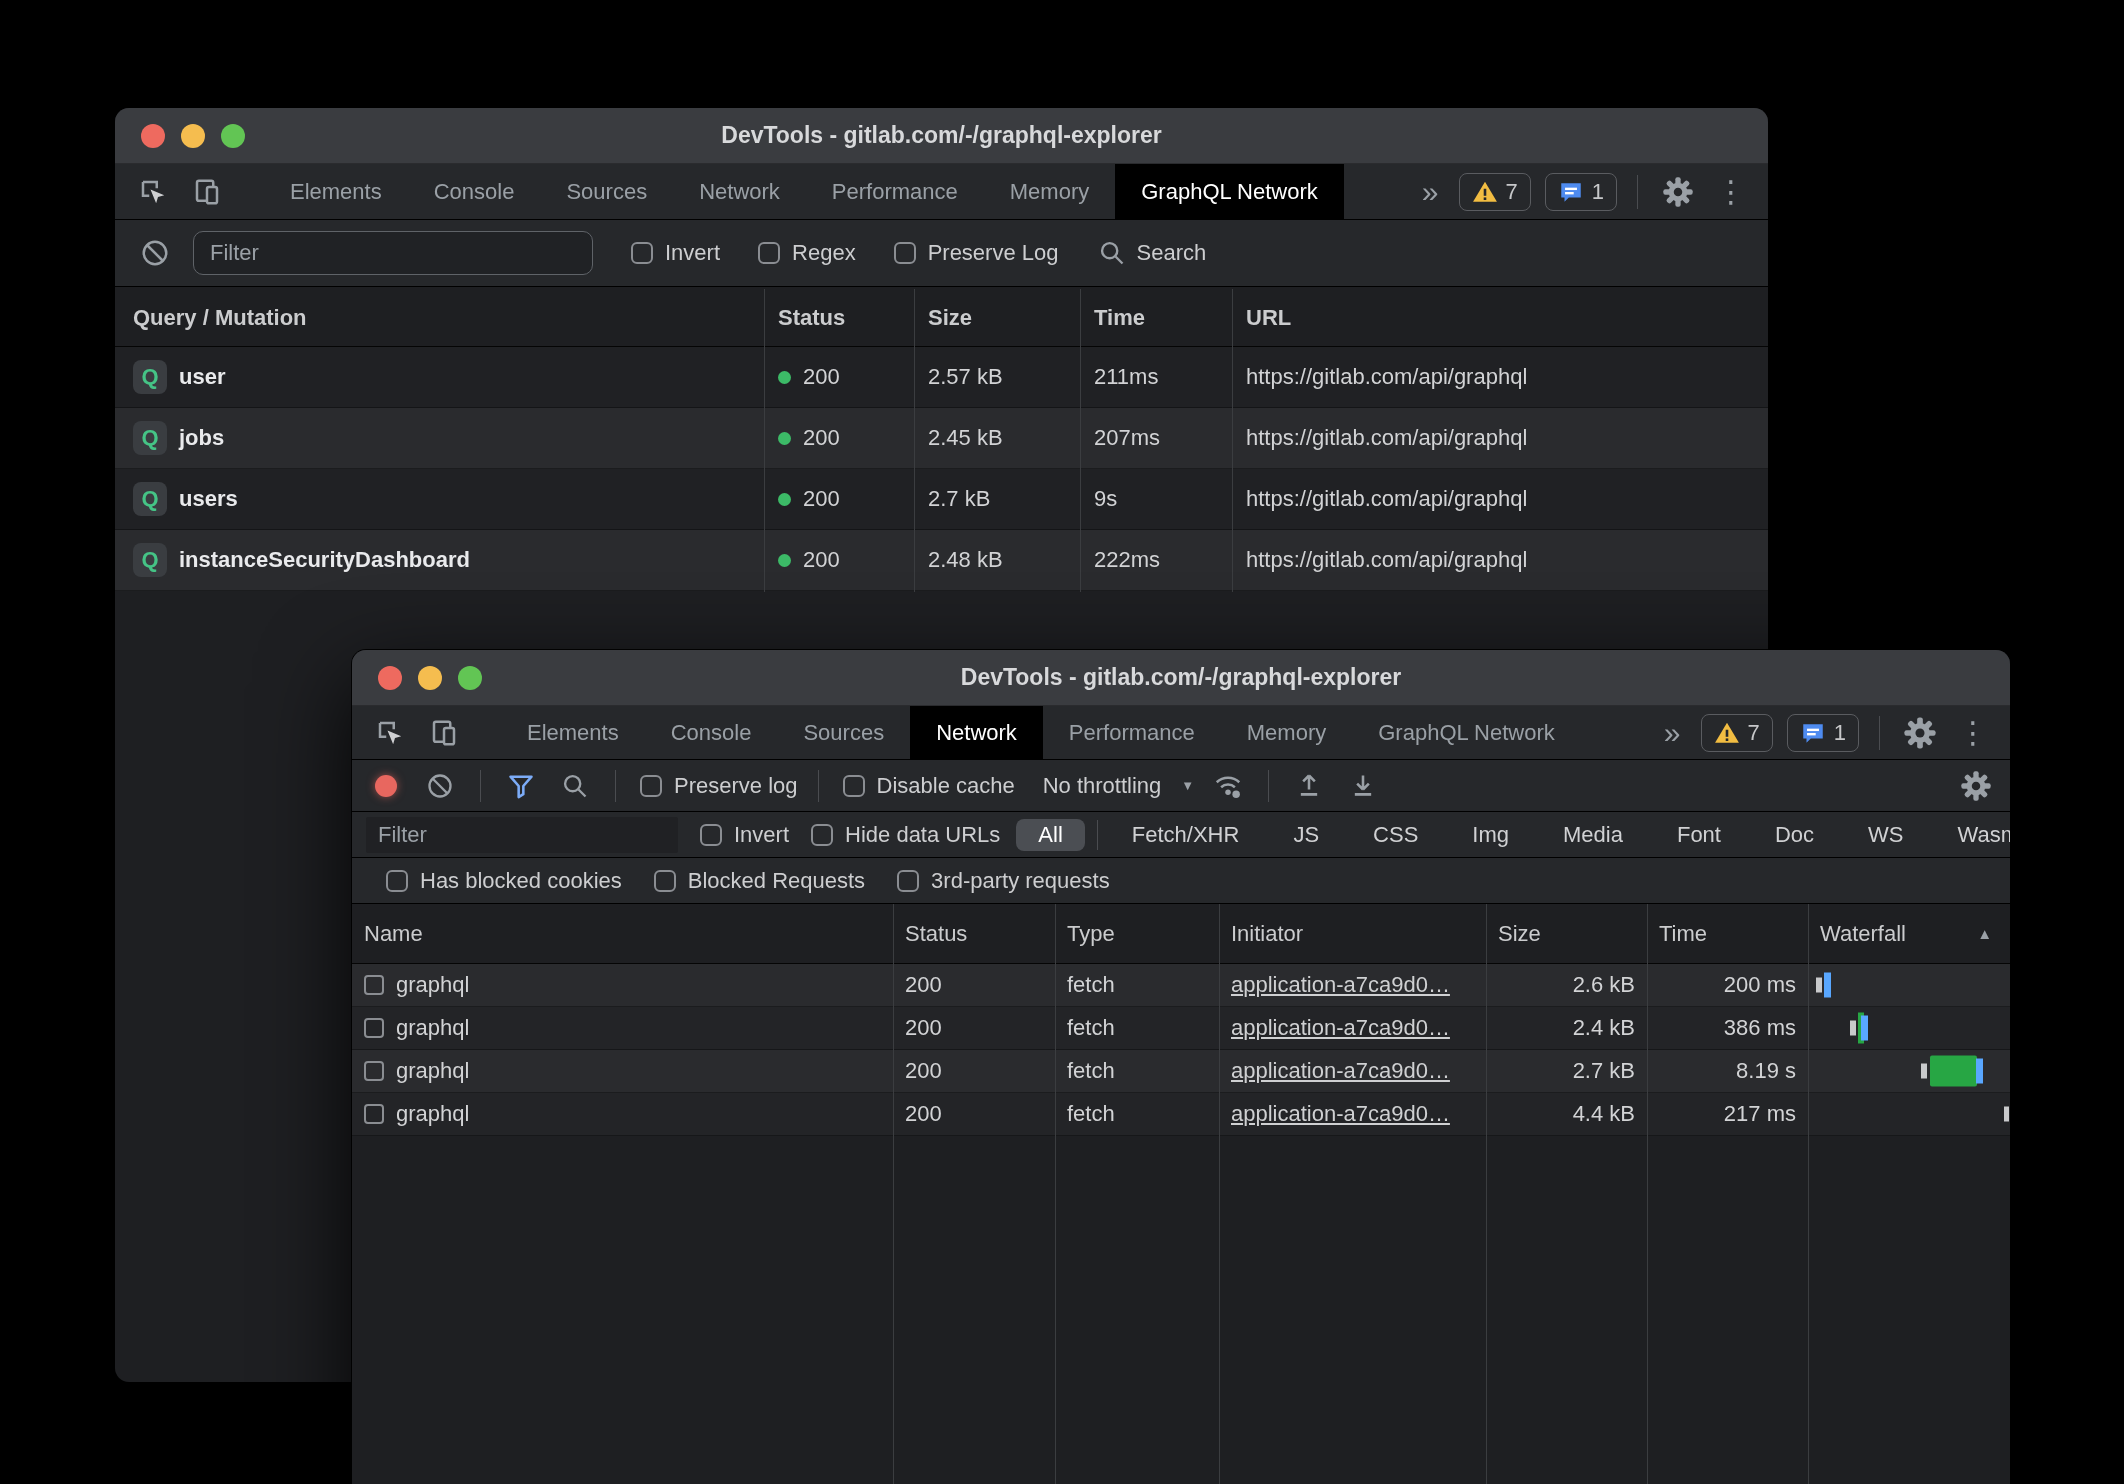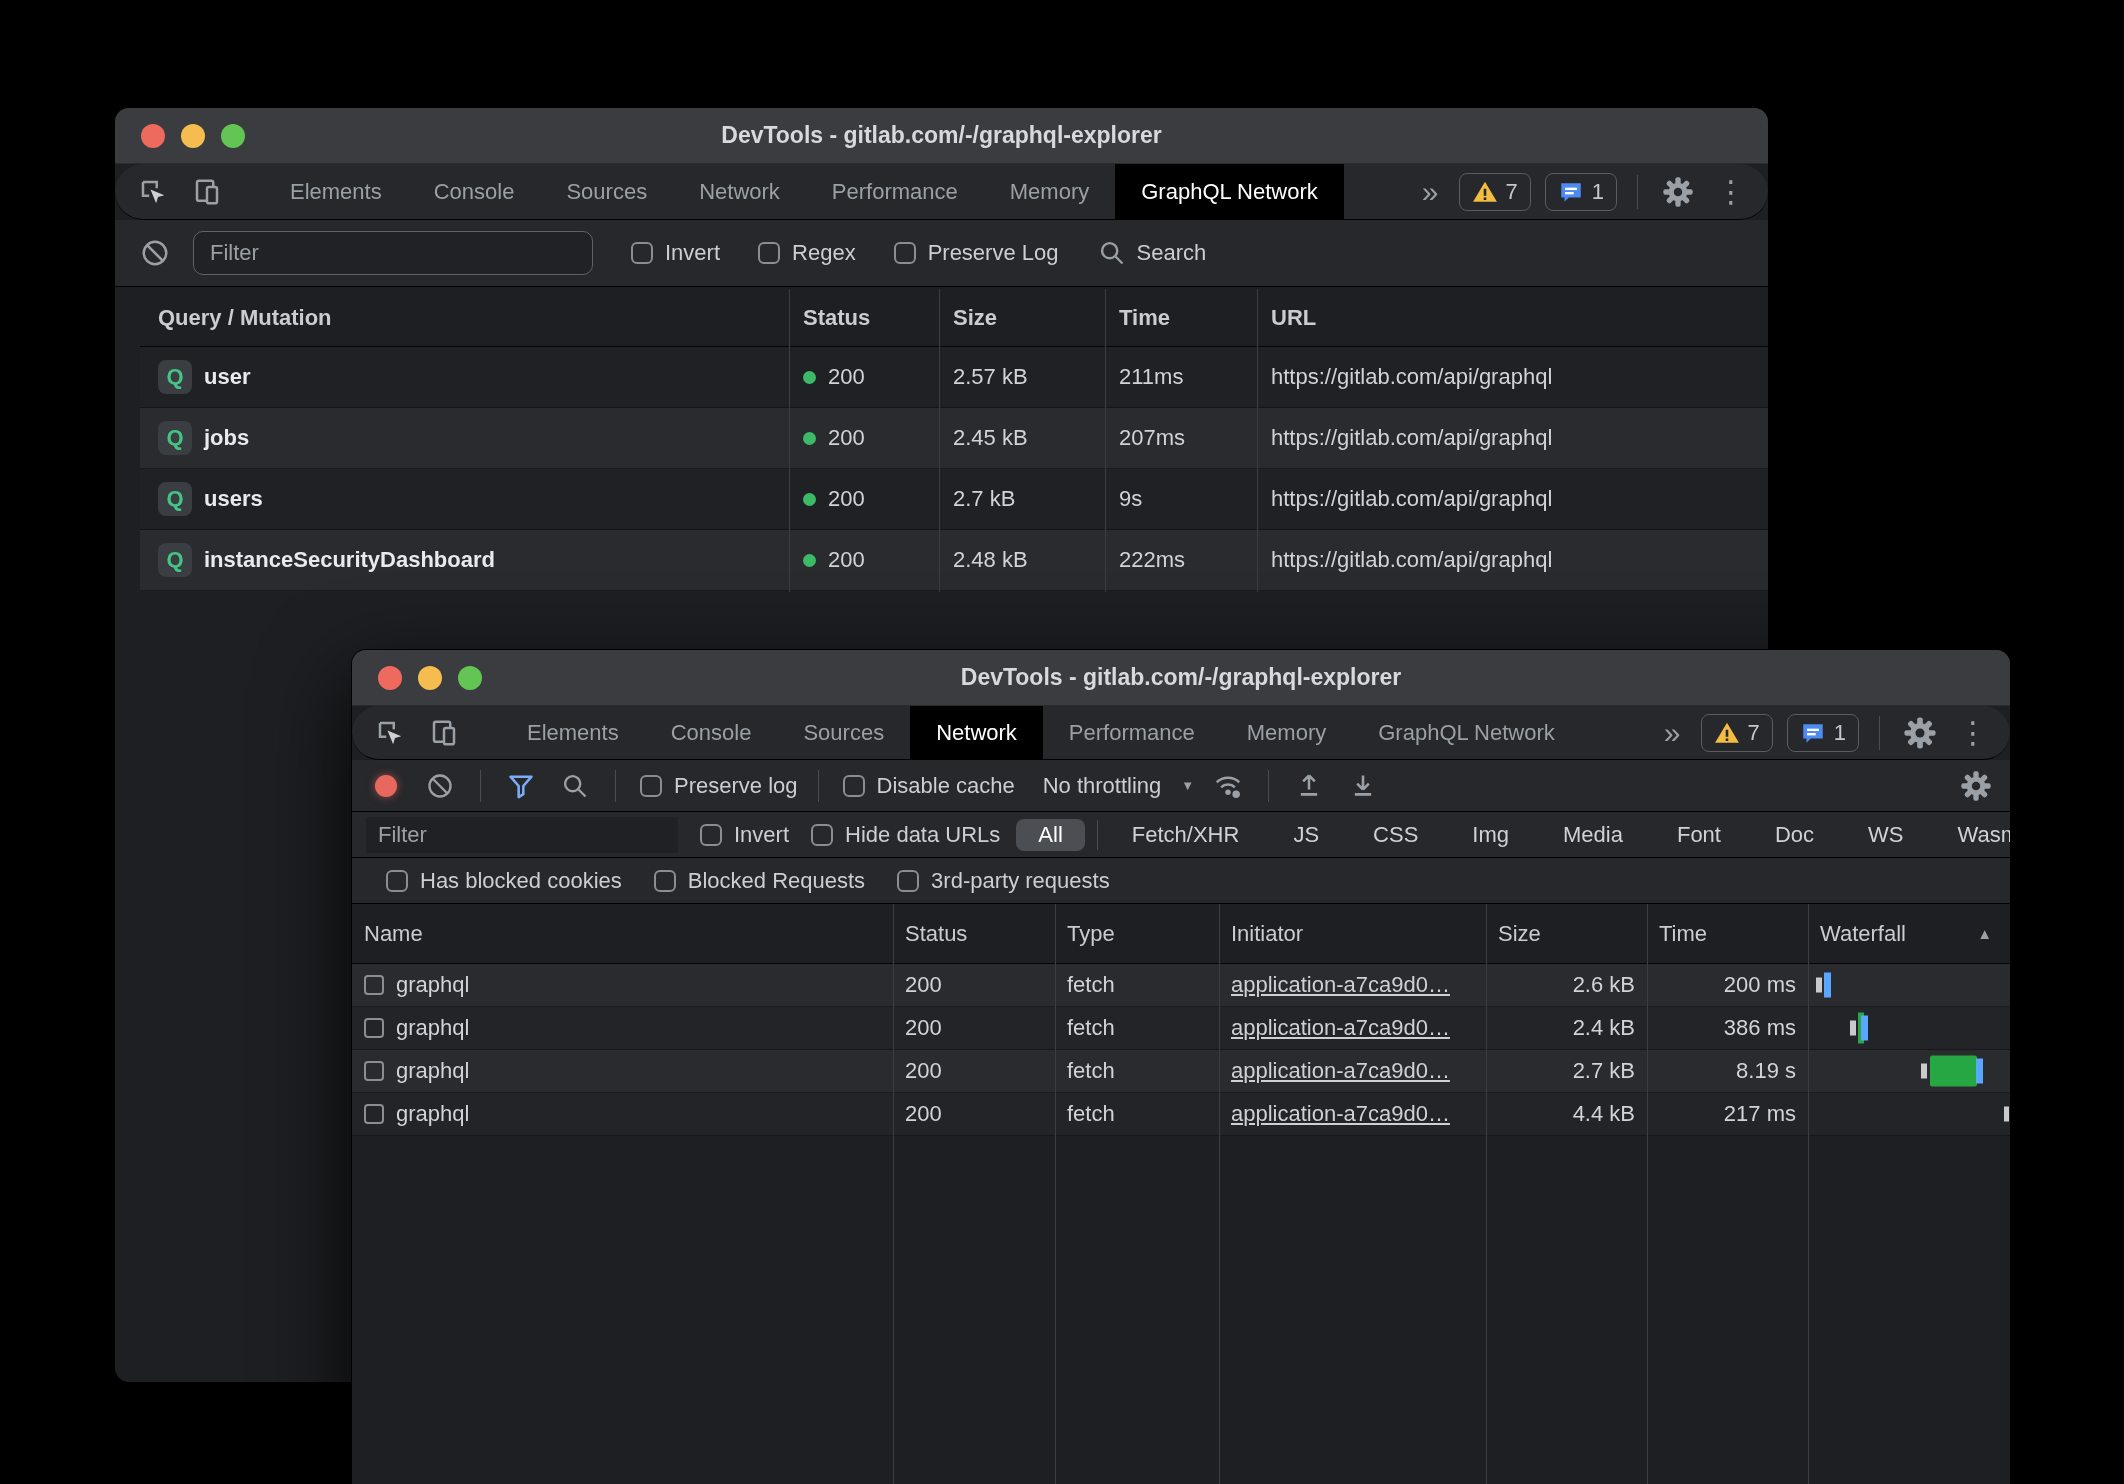--- a/index.html
+++ b/index.html
@@ -14,21 +14,21 @@
                   box-shadow:0 30px 90px rgba(0,0,0,.9), 0 0 0 1px rgba(0,0,0,.9); }
 
   .titlebar { height:56px; background:#3a3c40; display:flex; align-items:center; position:relative;
               border-bottom:1px solid #2a2b2e; }
   .lights { display:flex; gap:16px; margin-left:26px; }
   .light { width:24px; height:24px; border-radius:50%; }
   .light.red{ background:#ee6a5f; } .light.yellow{ background:#f5bd4f; } .light.green{ background:#62c554; }
   .win-title { position:absolute; left:0; right:0; text-align:center; color:#d8d9db;
                font-size:23px; font-weight:bold; pointer-events:none; }
 
-  .tabbar { height:56px; background:#26282b; display:flex; align-items:stretch; border-bottom:1px solid #000;border-radius:28px; }
+  .tabbar { height:56px; background:#26282b; display:flex; align-items:stretch; border-bottom:1px solid #000; }
   .tab-icons { display:flex; align-items:center; padding:0 10px 0 18px; gap:14px; }
   .icon-btn { width:40px; height:40px; display:flex; align-items:center; justify-content:center; border-radius:6px; }
   .vdiv { width:1px; background:#4a4c50; margin:10px 6px; }
   .tabs { display:flex; align-items:stretch; }
   .tab { display:flex; align-items:center; padding:0 26px; color:#9aa0a6; font-size:22px; white-space:nowrap; }
   .tab.active { background:#000; color:#fff; }
   .tab-right { margin-left:auto; display:flex; align-items:center; gap:14px; padding-right:18px; }
   .chev-more { color:#9aa0a6; font-size:30px; padding:0 6px; }
   .count-badge { display:flex; align-items:center; gap:8px; border:1px solid #5a5c60; border-radius:8px;
                  padding:5px 12px; color:#c7c8ca; font-size:22px; }
@@ -38,21 +38,21 @@
   #back-filterbar { height:67px; padding:0 20px; gap:18px; }
   .filter-input { width:400px; height:44px; background:#202225; border:1px solid #5f6368; border-radius:10px;
                   color:#e8e9ea; font-size:22px; padding:0 16px; outline:none; }
   .filter-input::placeholder { color:#9aa0a6; }
   .cb-group { display:flex; align-items:center; gap:12px; margin-left:20px; }
   .cb { width:22px; height:22px; border:2px solid #8a8d92; border-radius:6px; background:transparent; }
   .cb-label { color:#cdced0; font-size:22px; white-space:nowrap; }
   .search-group { display:flex; align-items:center; gap:10px; margin-left:22px; }
 
   
-  .btable { position:absolute; left:0; top:181px; width:100%;margin-left:25px; }
+  .btable { position:absolute; left:0; top:181px; width:100%; }
   .b-sep { position:absolute; top:0; width:1px; height:303px; background:#3b3d40; }
   .b-head { display:grid; grid-template-columns:649px 150px 166px 152px 1fr; height:58px;
             align-items:center; border-bottom:1px solid #050505; color:#cbccce; font-size:22px; font-weight:bold; }
   .b-row { display:grid; grid-template-columns:649px 150px 166px 152px 1fr; height:61px; align-items:center;
            color:#d2d3d5; font-size:22px; border-bottom:1px solid rgba(0,0,0,.35); }
   .b-row.odd { background:#202124; } .b-row.even { background:#2a2b2e; }
   .cell { padding:0 14px; display:flex; align-items:center; gap:12px; overflow:hidden; white-space:nowrap; }
   .cell.first { padding-left:18px; }
   .q-badge { width:34px; height:34px; border-radius:8px; background:#3a3d41; color:#45c486;
              display:flex; align-items:center; justify-content:center; font-size:22px; font-weight:bold; flex:none; }

